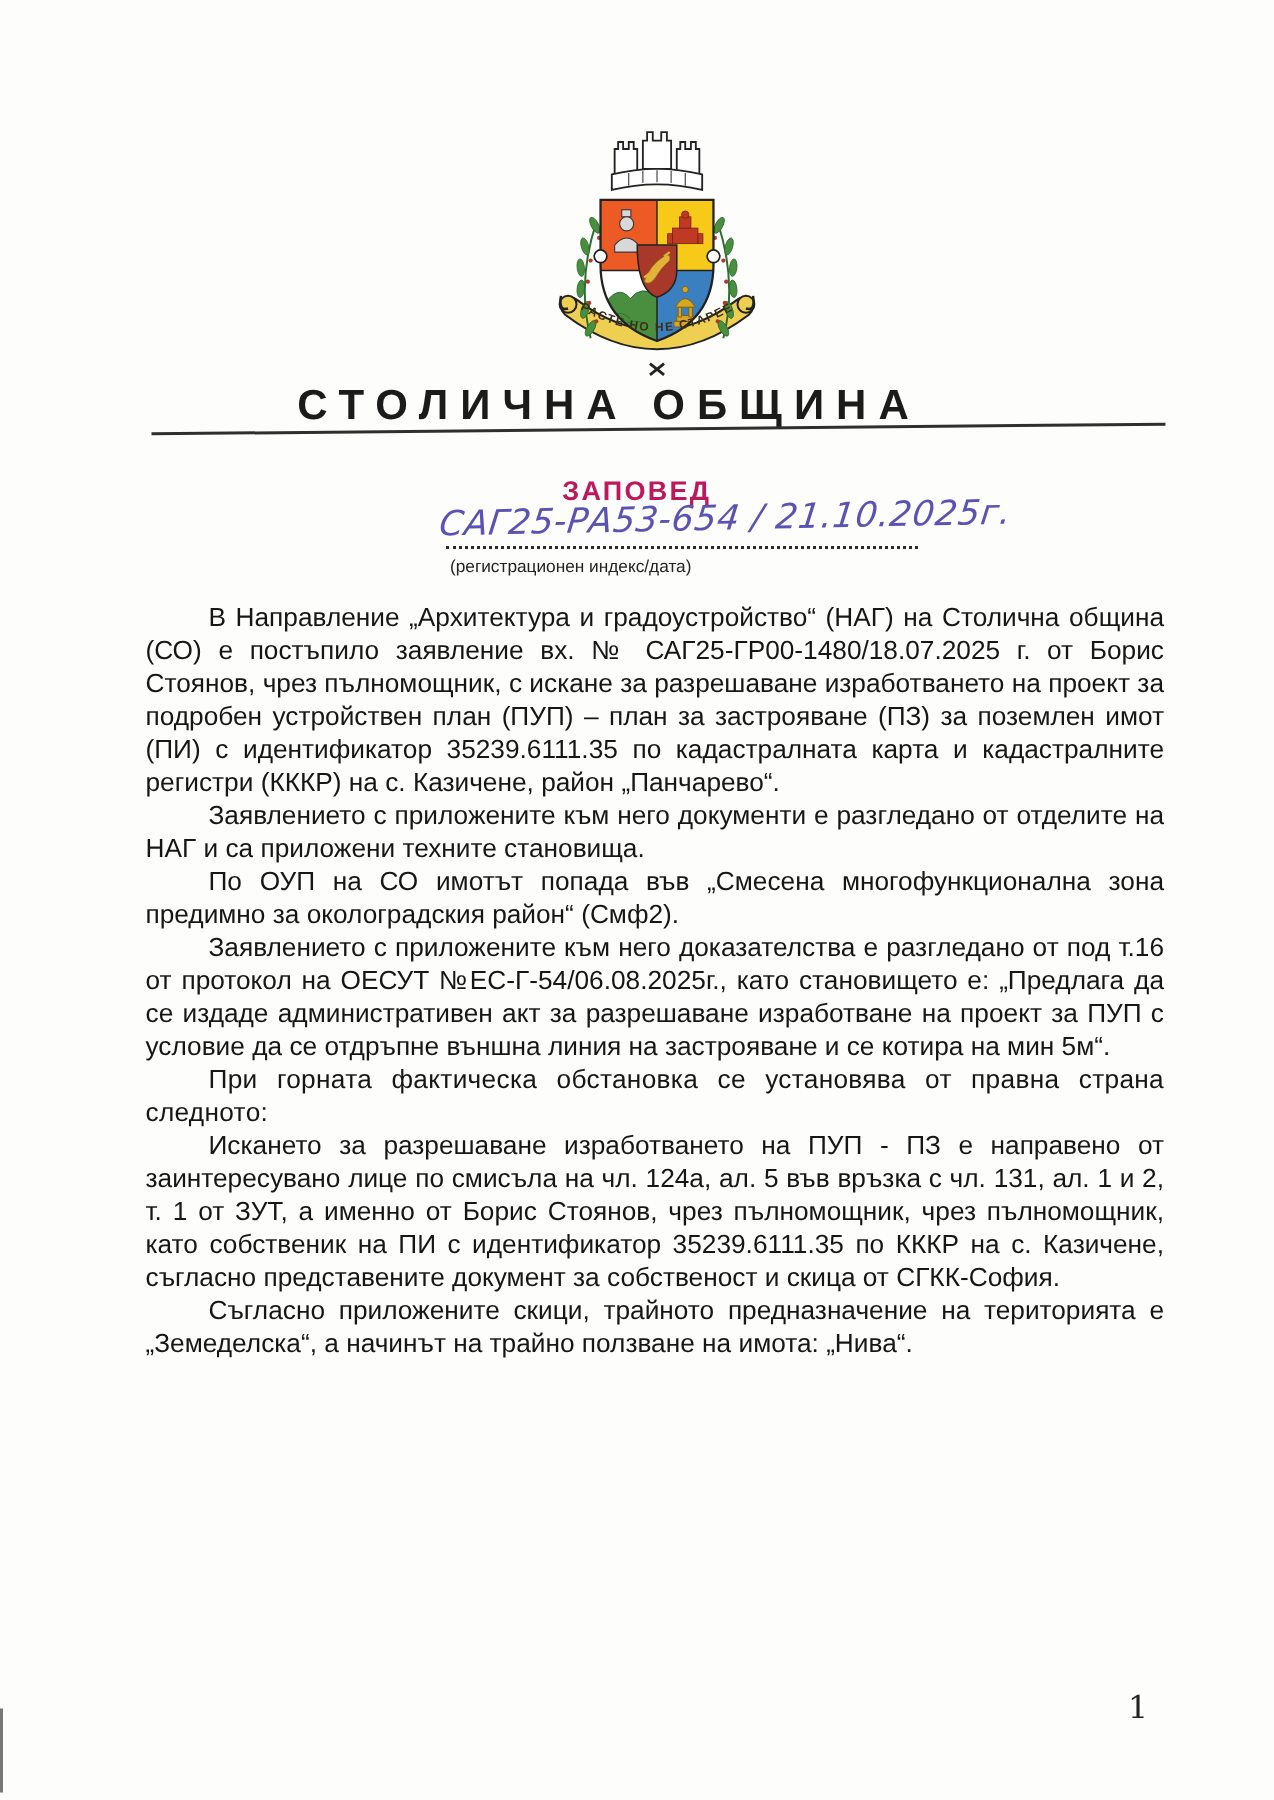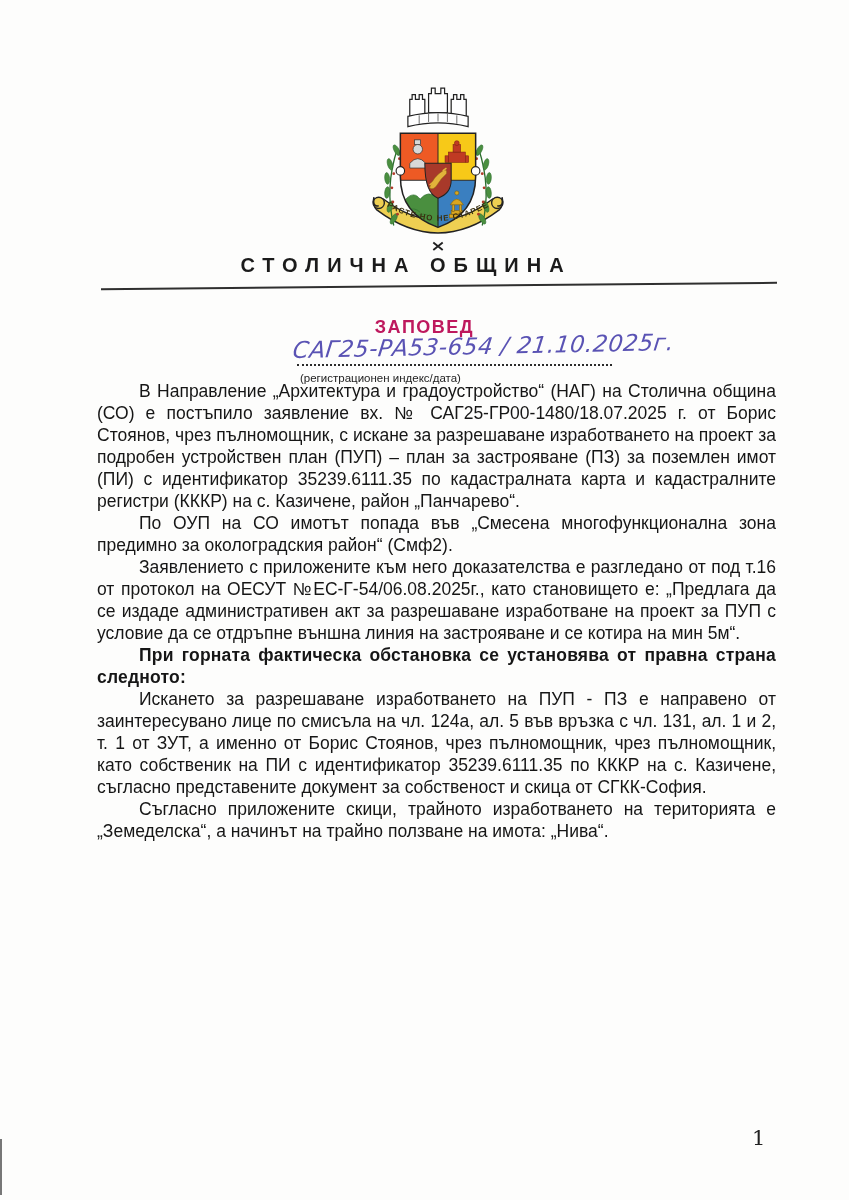--- a/index.html
+++ b/index.html
@@ -3,21 +3,21 @@
 <meta charset="utf-8">
 <style>
   html,body{margin:0;padding:0;background:#ffffff;}
   .page{
     position:relative;width:849px;height:1200px;background:#fdfdfc;
     font-family:"Liberation Sans",sans-serif;color:#161616;overflow:hidden;
   }
   .emblem{position:absolute;top:84px;left:358px;width:160px;height:170px;}
   .org-name{
     position:absolute;top:254px;left:0;width:812px;text-align:center;
-    font-size:20px;font-weight:700;letter-spacing:8px;color:#1b1b1b;white-space:nowrap;
+    font-size:28px;font-weight:700;letter-spacing:8px;color:#1b1b1b;white-space:nowrap;
   }
   .header-rule{
     position:absolute;top:285px;left:101px;width:676px;height:0;
     border-top:2.4px solid #2f2f2f;transform:rotate(-0.55deg);
   }
   .doc-title{
     position:absolute;top:317px;left:0;width:849px;text-align:center;
     font-weight:700;font-size:18px;letter-spacing:1.5px;color:#be185d;
   }
   .reg-hand{
@@ -28,25 +28,25 @@
   }
   .reg-dotted{
     position:absolute;top:364px;left:297px;width:315px;height:0;
     border-bottom:2.5px dotted #2a2a2a;
   }
   .reg-caption{
     position:absolute;top:372px;left:300px;width:310px;text-align:left;
     font-size:11.5px;color:#222;white-space:nowrap;
   }
   .body-text{
-    position:absolute;top:380px;left:97px;width:679px;
+    position:absolute;top:400px;left:97px;width:679px;
     font-size:17.5px;line-height:22px;text-align:justify;
   }
   .body-text p{margin:0;text-indent:42px;}
-  .body-text p.bold{font-weight:700;letter-spacing:0.2px;}
+  .body-text p.bold{font-weight:400;letter-spacing:0.2px;}
   .page-num{
     position:absolute;top:1126px;left:752px;
     font-family:"DejaVu Serif",serif;font-size:21px;color:#222;
   }
   .scan-line-left{position:absolute;left:0;top:1139px;width:2px;height:56px;background:#777;}
   svg .thin{stroke:#222;stroke-width:0.7;}
 </style>
 </head>
 <body>
 
@@ -171,23 +171,24 @@
   <div class="org-name">СТОЛИЧНА ОБЩИНА</div>
   <div class="header-rule"></div>
 
   <div class="doc-title">ЗАПОВЕД</div>
   <div class="reg-hand">САГ25-РА53-654 / 21.10.2025г.</div>
   <div class="reg-dotted"></div>
   <div class="reg-caption">(регистрационен индекс/дата)</div>
 
   <div class="body-text">
       <p>В Направление „Архитектура и градоустройство“ (НАГ) на Столична община (СО) е постъпило заявление вх. № САГ25-ГР00-1480/18.07.2025 г. от Борис Стоянов, чрез пълномощник, с искане за разрешаване изработването на проект за подробен устройствен план (ПУП) – план за застрояване (ПЗ) за поземлен имот (ПИ) с идентификатор 35239.6111.35 по кадастралната карта и кадастралните регистри (КККР) на с. Казичене, район „Панчарево“.</p>
+      <p>Заявлението с приложените към него документи е разгледано от отделите на НАГ и са приложени техните становища.</p>
       <p>По ОУП на СО имотът попада във „Смесена многофункционална зона предимно за околоградския район“ (Смф2).</p>
       <p>Заявлението с приложените към него доказателства е разгледано от под т.16 от протокол на ОЕСУТ №ЕС-Г-54/06.08.2025г., като становището е: „Предлага да се издаде административен акт за разрешаване изработване на проект за ПУП с условие да се отдръпне външна линия на застрояване и се котира на мин 5м“.</p>
       <p class="bold">При горната фактическа обстановка се установява от правна страна следното:</p>
       <p>Искането за разрешаване изработването на ПУП - ПЗ е направено от заинтересувано лице по смисъла на чл. 124а, ал. 5 във връзка с чл. 131, ал. 1 и 2, т. 1 от ЗУТ, а именно от Борис Стоянов, чрез пълномощник, чрез пълномощник, като собственик на ПИ с идентификатор 35239.6111.35 по КККР на с. Казичене, съгласно представените документ за собственост и скица от СГКК-София.</p>
-      <p>Съгласно приложените скици, трайното изработването на територията е „Земеделска“, а начинът на трайно ползване на имота: „Нива“.</p>
+      <p>Съгласно приложените скици, трайното предназначение на територията е „Земеделска“, а начинът на трайно ползване на имота: „Нива“.</p>
     </div>
 
   <div class="page-num">1</div>
 
   <div class="scan-line-left"></div>
 </div>
 
 </body></html>

